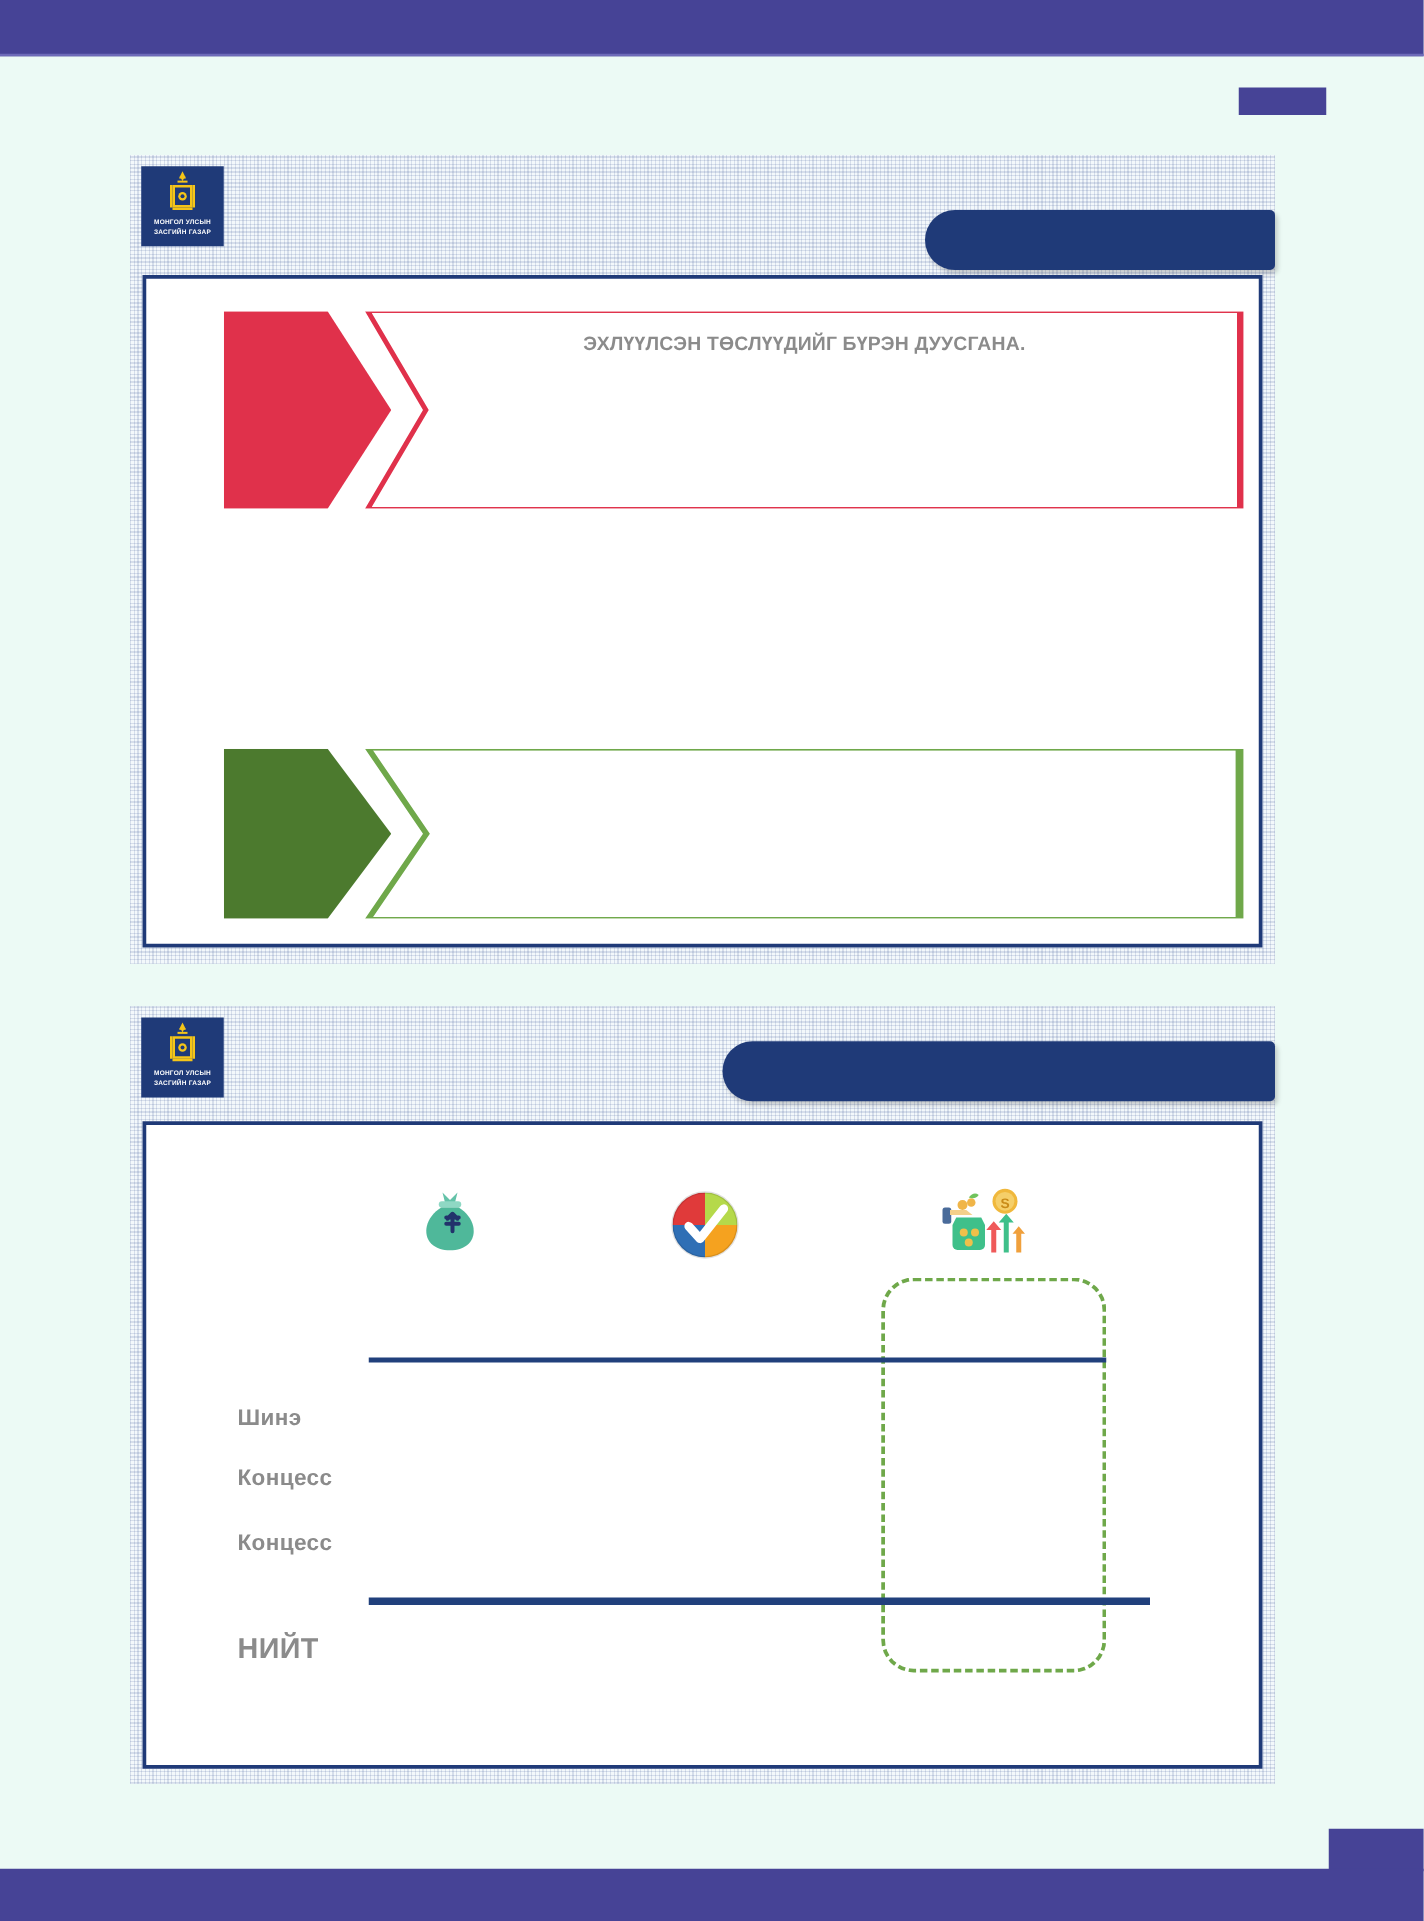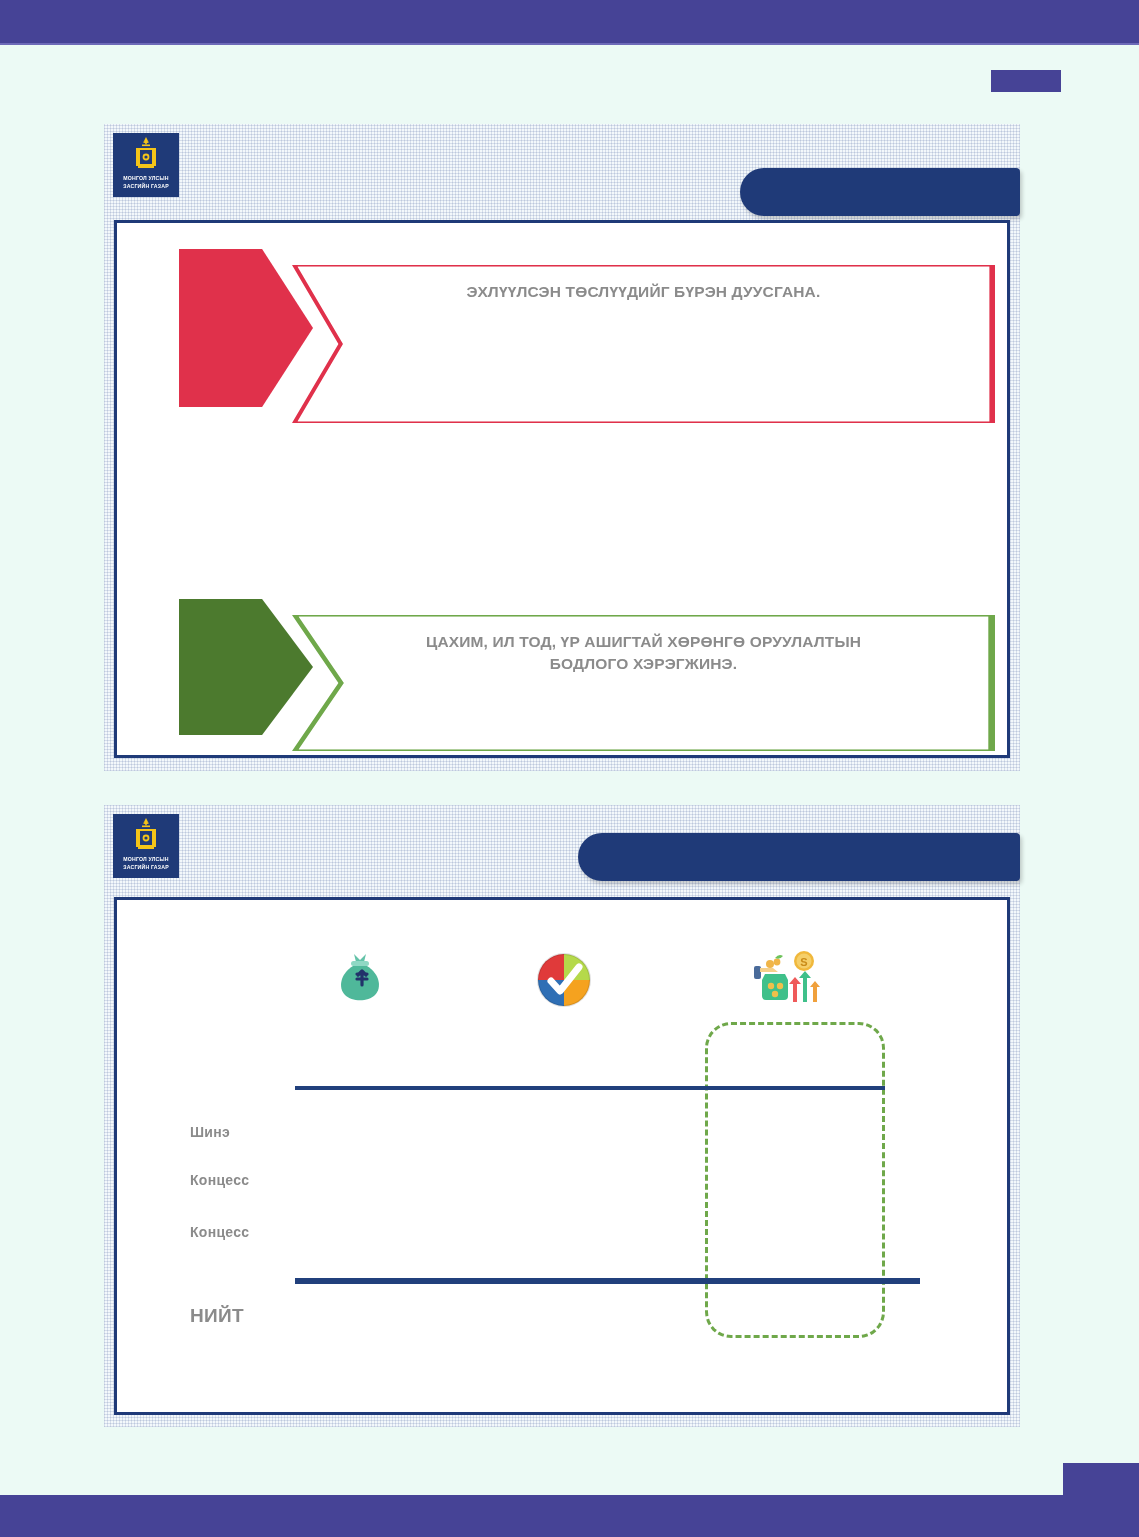--- a/index.html
+++ b/index.html
@@ -70,21 +70,21 @@
   
   .arrow-row { position: absolute; left: 62px; width: 816px; }
   .arrow-head {
     position: absolute; left: 0; top: 0; width: 134px; height: 100%;
     clip-path: polygon(0 0, 62% 0, 100% 50%, 62% 100%, 0 100%);
   }
   .banner {
     position: absolute; left: 113px; top: 0; width: 703px; height: 100%;
     background: #fff;
     clip-path: polygon(0 0, 100% 0, 100% 100%, 0 100%, 6.6% 50%);
-    display: flex; align-items: flex-start; justify-content: center; margin-top: 16px;
+    display: flex; align-items: flex-start; justify-content: center;
   }
   .banner-inner {
     position: absolute; inset: 0;
     clip-path: polygon(0 0, 100% 0, 100% 100%, 0 100%, 6.6% 50%);
   }
   .banner-text {
     position: relative; z-index: 2;
     width: 72%; margin: 0 auto; padding-top: 16px;
     text-align: center; color: #8b8b8b;
     font-size: 15.5px; font-weight: 700; line-height: 1.45;
@@ -106,26 +106,26 @@
   #rule-top    { left: 295px; top: 1086px; width: 590px; height: 4px; }
   #rule-bottom { left: 295px; top: 1278px; width: 625px; height: 6px; }
 
   .highlight-box {
     position: absolute; left: 705px; top: 1022px; width: 180px; height: 316px;
     border: 3px dashed #6fa84a; border-radius: 26px; background: transparent;
   }
 
   .row-label {
     position: absolute; left: 190px;
-    color: #8b8b8b; font-size: 14px; font-weight: 700; letter-spacing: .3px;
+    color: #8b8b8b; font-size: 18px; font-weight: 700; letter-spacing: .3px;
   }
   #label-new    { top: 1124px; }
   #label-trans  { top: 1172px; }
   #label-conc   { top: 1224px; text-align: right; }
-  #label-total  { top: 1305px; font-size: 19px; }
+  #label-total  { top: 1305px; font-size: 23px; }
 </style>
 </head>
 <body>
 
 <div class="page">
 
   <div class="top-bar"></div>
   <div class="top-accent"></div>
 
   <div class="slide" id="slide-1">
@@ -157,21 +157,20 @@
           <div class="banner-inner" style="background:#fff; transform:scale(.985); transform-origin:center;"></div>
           <div class="banner-text">ЭХЛҮҮЛСЭН ТӨСЛҮҮДИЙГ БҮРЭН ДУУСГАНА.</div>
         </div>
       </div>
 
 
       <div class="arrow-row" id="row-3">
         <div class="arrow-head" style="background:#4c7a2e"></div>
         <div class="banner" style="background:#6fa84a">
           <div class="banner-inner" style="background:#fff; transform:scale(.982); transform-origin:center;"></div>
-          <div class="banner-text">ЦАХИМ, ИЛ ТОД, ҮР АШИГТАЙ ХӨРӨНГӨ ОРУУЛАЛТЫН БОДЛОГО ХЭРЭГЖИНЭ.</div>
         </div>
       </div>
 
     </div>
   </div>
 
   <div class="slide" id="slide-2">
 
     <div class="slide-logo">
       <svg class="soyombo" viewBox="0 0 26 38">

